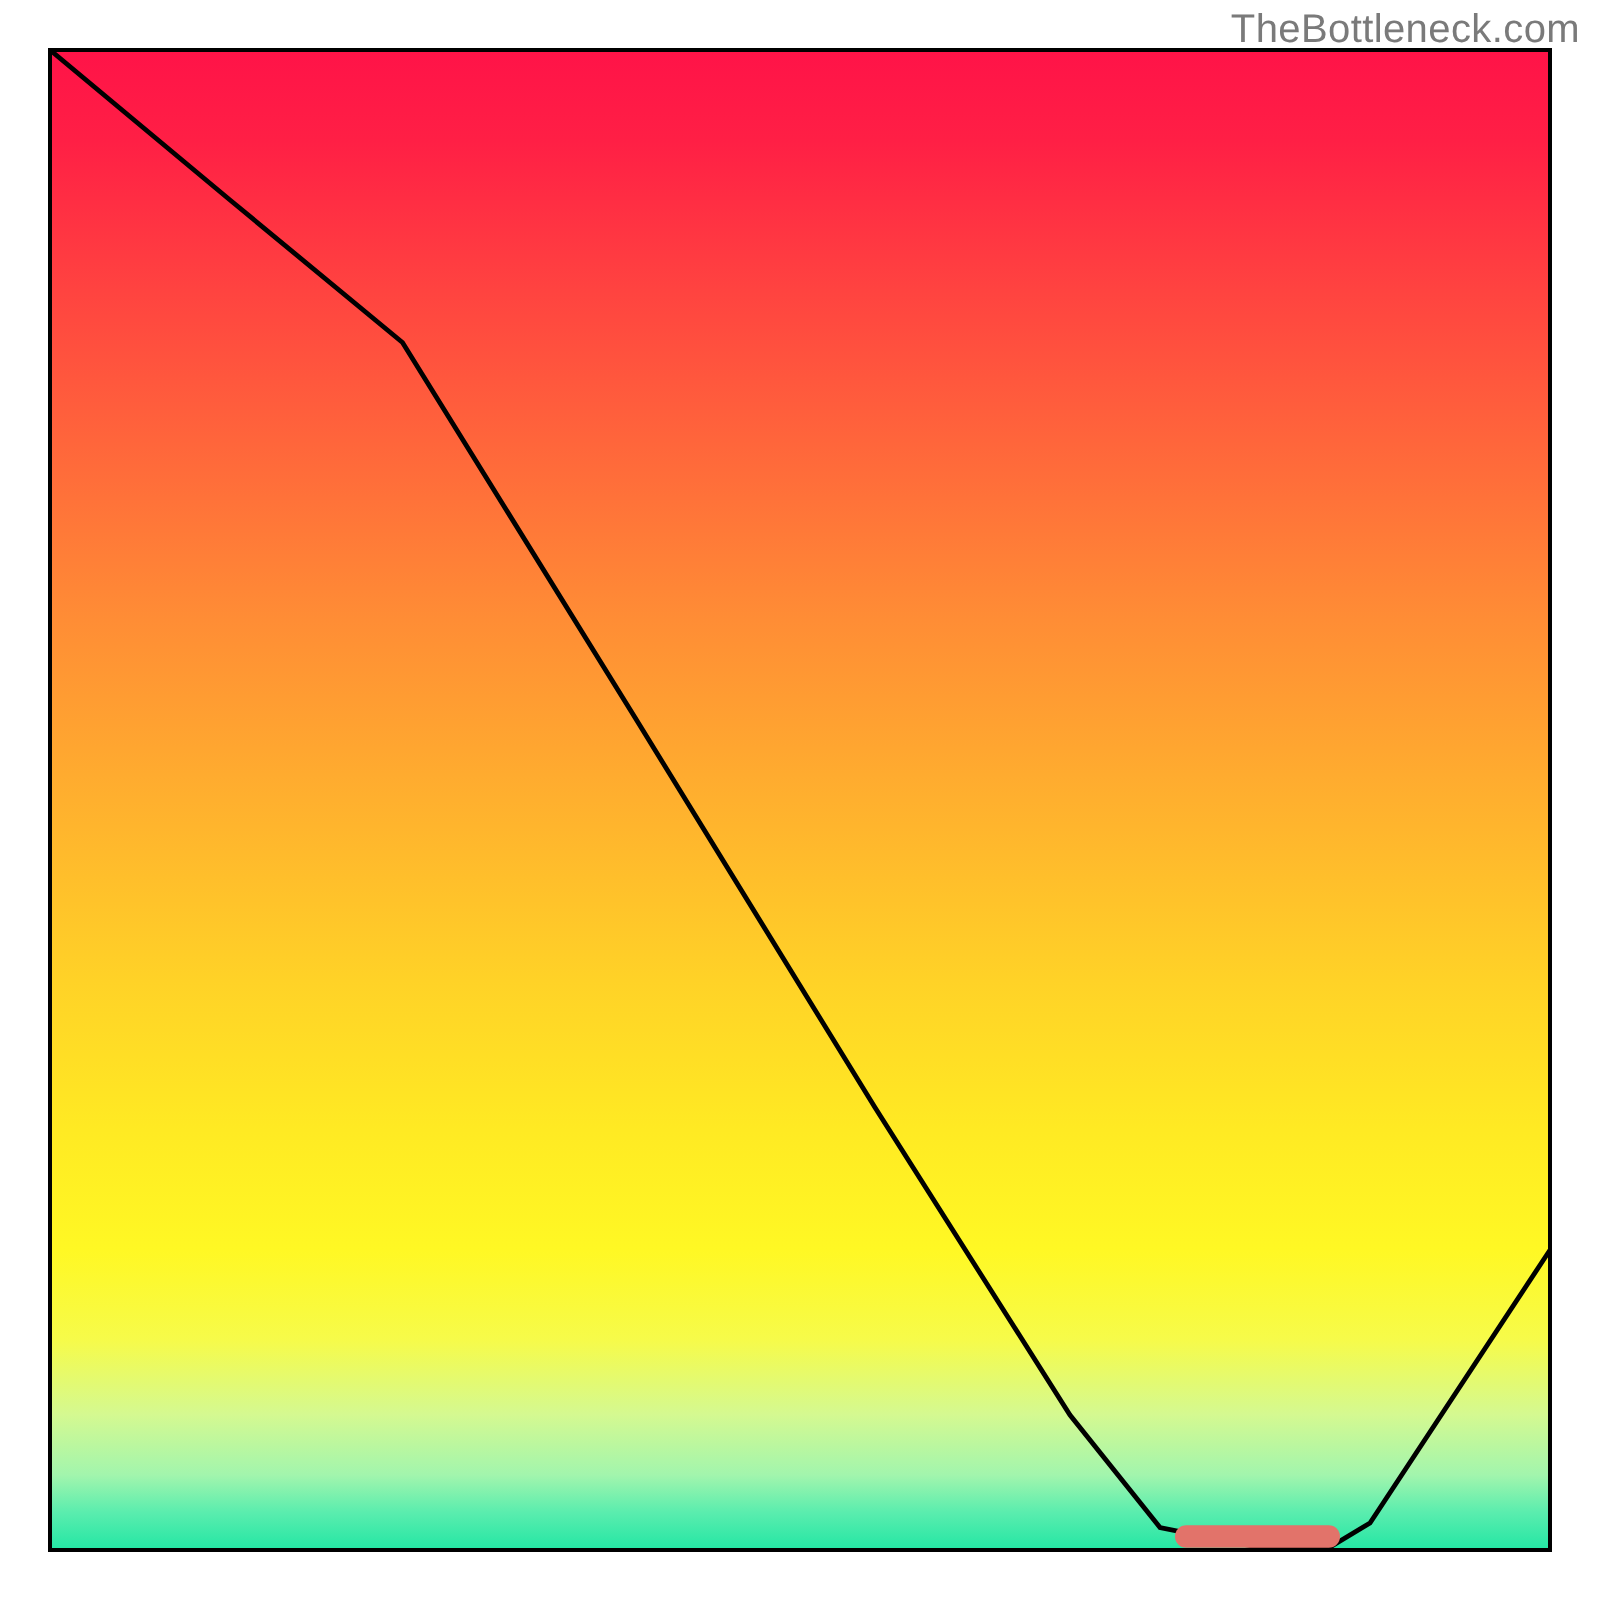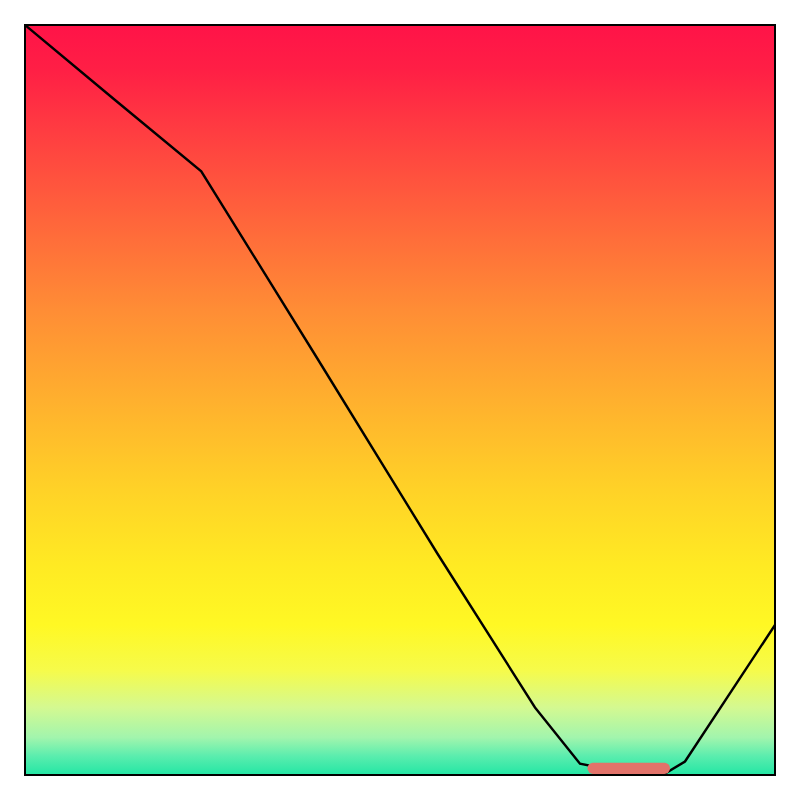--- a/index.html
+++ b/index.html
@@ -61,13 +61,14 @@
 
     <g clip-path="url(#plot-clip)">
       <rect id="grad-rect" x="25" y="25" width="750" height="750" fill="url(#bg-grad)"></rect>
       <path id="curve-path" fill="none" stroke="#000000" stroke-width="2.4" d="M25.00 25.00 L115.00 100.00 L201.25 171.25 L317.50 358.75 L437.50 553.75 L535.00 707.50 L580.00 763.75 L625.00 772.75 L666.25 772.75 L685.00 761.50 L775.00 625.00"></path>
       <rect id="marker-bar" rx="5.625" ry="5.625" fill="#e2736a" x="587.5" width="82.5" y="762.625" height="11.25"></rect>
     </g>
 
     <rect id="plot-border" x="25" y="25" width="750" height="750" fill="none" stroke="#000000" stroke-width="2"></rect>
   </svg>
 
+  <div class="watermark">TheBottleneck.com</div>
 </div>
 
 </body></html>

